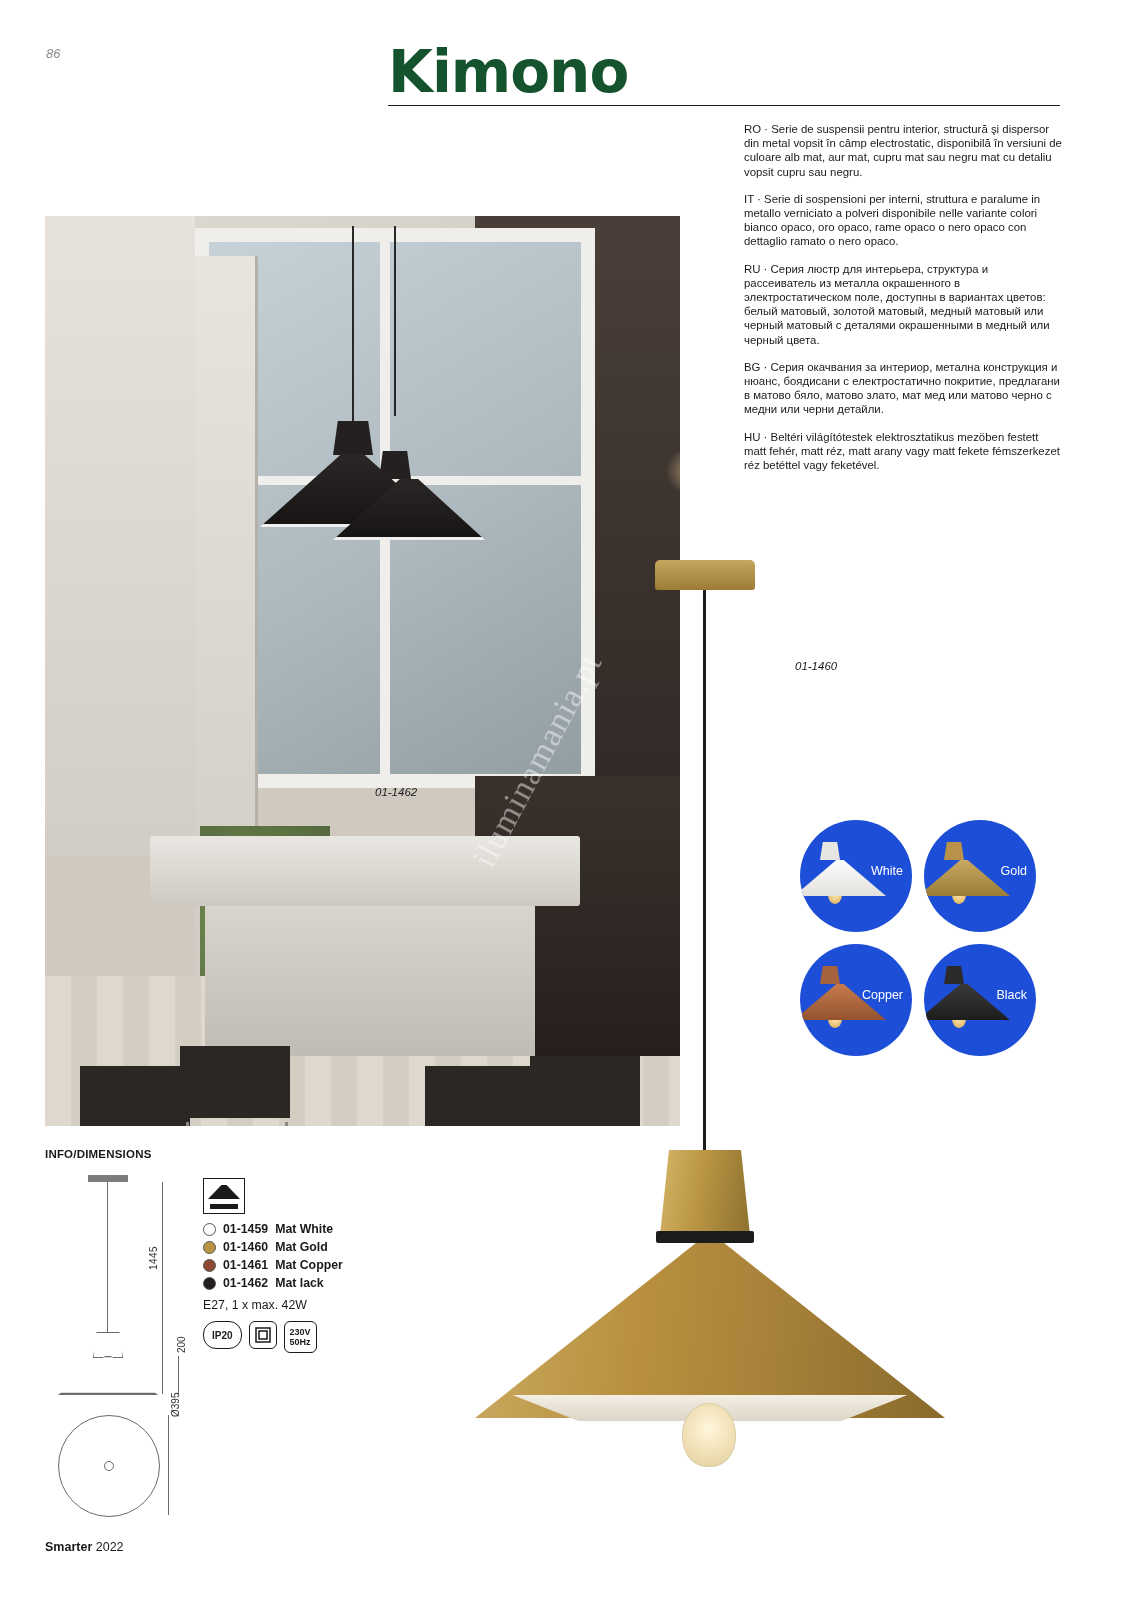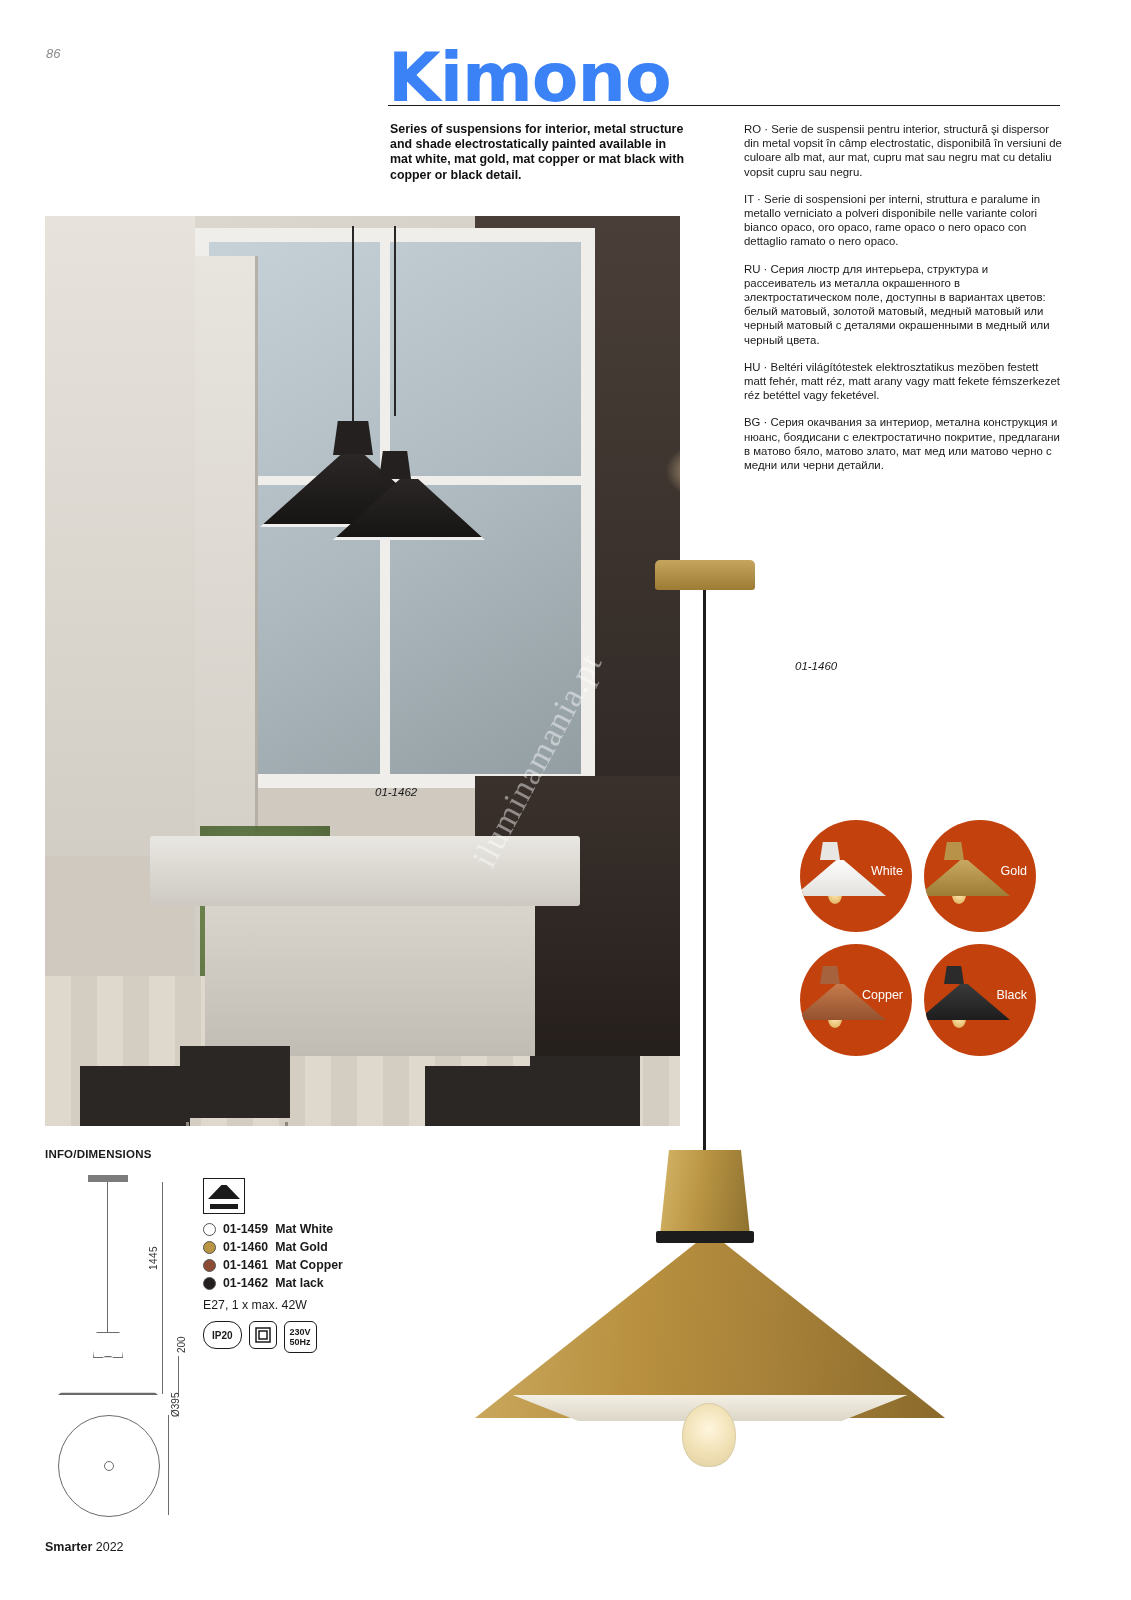--- a/index.html
+++ b/index.html
@@ -13,22 +13,22 @@
   }
   .page { position:absolute; inset:0; }
 
   
   .page-number {
     position:absolute; left:46px; top:46px;
     font-size:13px; font-style:italic; color:#8b8b8b;
   }
   .title {
     position:absolute; left:388px; top:38px;
-    font-size:68px; font-weight:bold; letter-spacing:-1px;
-    color:#3b82f6; font-family:"DejaVu Sans", sans-serif;
+    font-size:58px; font-weight:bold; letter-spacing:-1px;
+    color:#14532d; font-family:"DejaVu Sans", sans-serif;
   }
   .title-rule {
     position:absolute; left:388px; top:105px; width:672px; height:1px;
     background:#1a1a1a;
   }
 
   
   .badges { position:absolute; left:45px; top:112px; display:flex; align-items:center; gap:9px; }
   .badge-circle {
     width:52px; height:52px; border-radius:50%;
@@ -172,21 +172,21 @@
     position:absolute; left:620px; top:225px; width:90px; height:60px;
     background:radial-gradient(ellipse at center, rgba(255,225,170,.9) 0%, rgba(255,215,150,0) 70%);
   }
 
   
   .swatches { position:absolute; left:800px; top:820px; width:250px; }
   .sw {
     width:112px; height:112px; border-radius:50%; position:relative; overflow:hidden;
     float:left; margin:0 12px 12px 0;
   }
-  .sw.dark  { background:#c2410c;text-decoration:underline; }
+  .sw.dark  { background:#1d4ed8;text-decoration:underline; }
   .sw-label {
     position:absolute; right:9px; top:44px; font-size:12.5px; color:#fff; z-index:4;
   }
   .sw .mini-cap {
     position:absolute; left:20px; top:22px; width:20px; height:18px;
     clip-path:polygon(14% 0,86% 0,100% 100%,0 100%); z-index:3;
   }
   .sw .mini-shade {
     position:absolute; left:-6px; top:40px; width:92px; height:36px;
     clip-path:polygon(46% 0,54% 0,100% 100%,0 100%); z-index:2;
@@ -323,42 +323,41 @@
 </head>
 <body>
 
 <div class="page">
 
   <div class="page-number">86</div>
   <div class="title">Kimono</div>
   <div class="title-rule"></div>
 
 
-  <div class="desc-en">Series of suspensions for interior, metal structure and shade electrostatically painted available in mat white, mat gold, mat copper or mat black with copper or black detail.</div>
 
   <div class="lang-col">
     <div class="lang-block">
       <span class="code">RO ·</span>
       <span>Serie de suspensii pentru interior, structură şi dispersor din metal vopsit în câmp electrostatic, disponibilă în versiuni de culoare alb mat, aur mat, cupru mat sau negru mat cu detaliu vopsit cupru sau negru.</span>
     </div>
     <div class="lang-block">
       <span class="code">IT ·</span>
       <span>Serie di sospensioni per interni, struttura e paralume in metallo verniciato a polveri disponibile nelle variante colori bianco opaco, oro opaco, rame opaco o nero opaco con dettaglio ramato o nero opaco.</span>
     </div>
     <div class="lang-block">
       <span class="code">RU ·</span>
       <span>Серия люстр для интерьера, структура и рассеиватель из металла окрашенного в электростатическом поле, доступны в вариантах цветов: белый матовый, золотой матовый, медный матовый или черный матовый с деталями окрашенными в медный или черный цвета.</span>
     </div>
     <div class="lang-block">
+      <span class="code">BG ·</span>
+      <span>Серия окачвания за интериор, метална конструкция и нюанс, боядисани с електростатично покритие, предлагани в матово бяло, матово злато, мат мед или матово черно с медни или черни детайли.</span>
+    </div>
+    <div class="lang-block">
       <span class="code">HU ·</span>
       <span>Beltéri világítótestek elektrosztatikus mezöben festett matt fehér, matt réz, matt arany vagy matt fekete fémszerkezet réz betéttel vagy feketével.</span>
-    </div>
-    <div class="lang-block">
-      <span class="code">BG ·</span>
-      <span>Серия окачвания за интериор, метална конструкция и нюанс, боядисани с електростатично покритие, предлагани в матово бяло, матово злато, мат мед или матово черно с медни или черни детайли.</span>
     </div>
   </div>
 
   <div class="photo">
     <div class="sky"></div>
     <div class="kitchen-dark"></div>
     <div class="wall-left"></div>
     <div class="window"></div>
     <div class="door"></div>
     <div class="greenery"></div>

